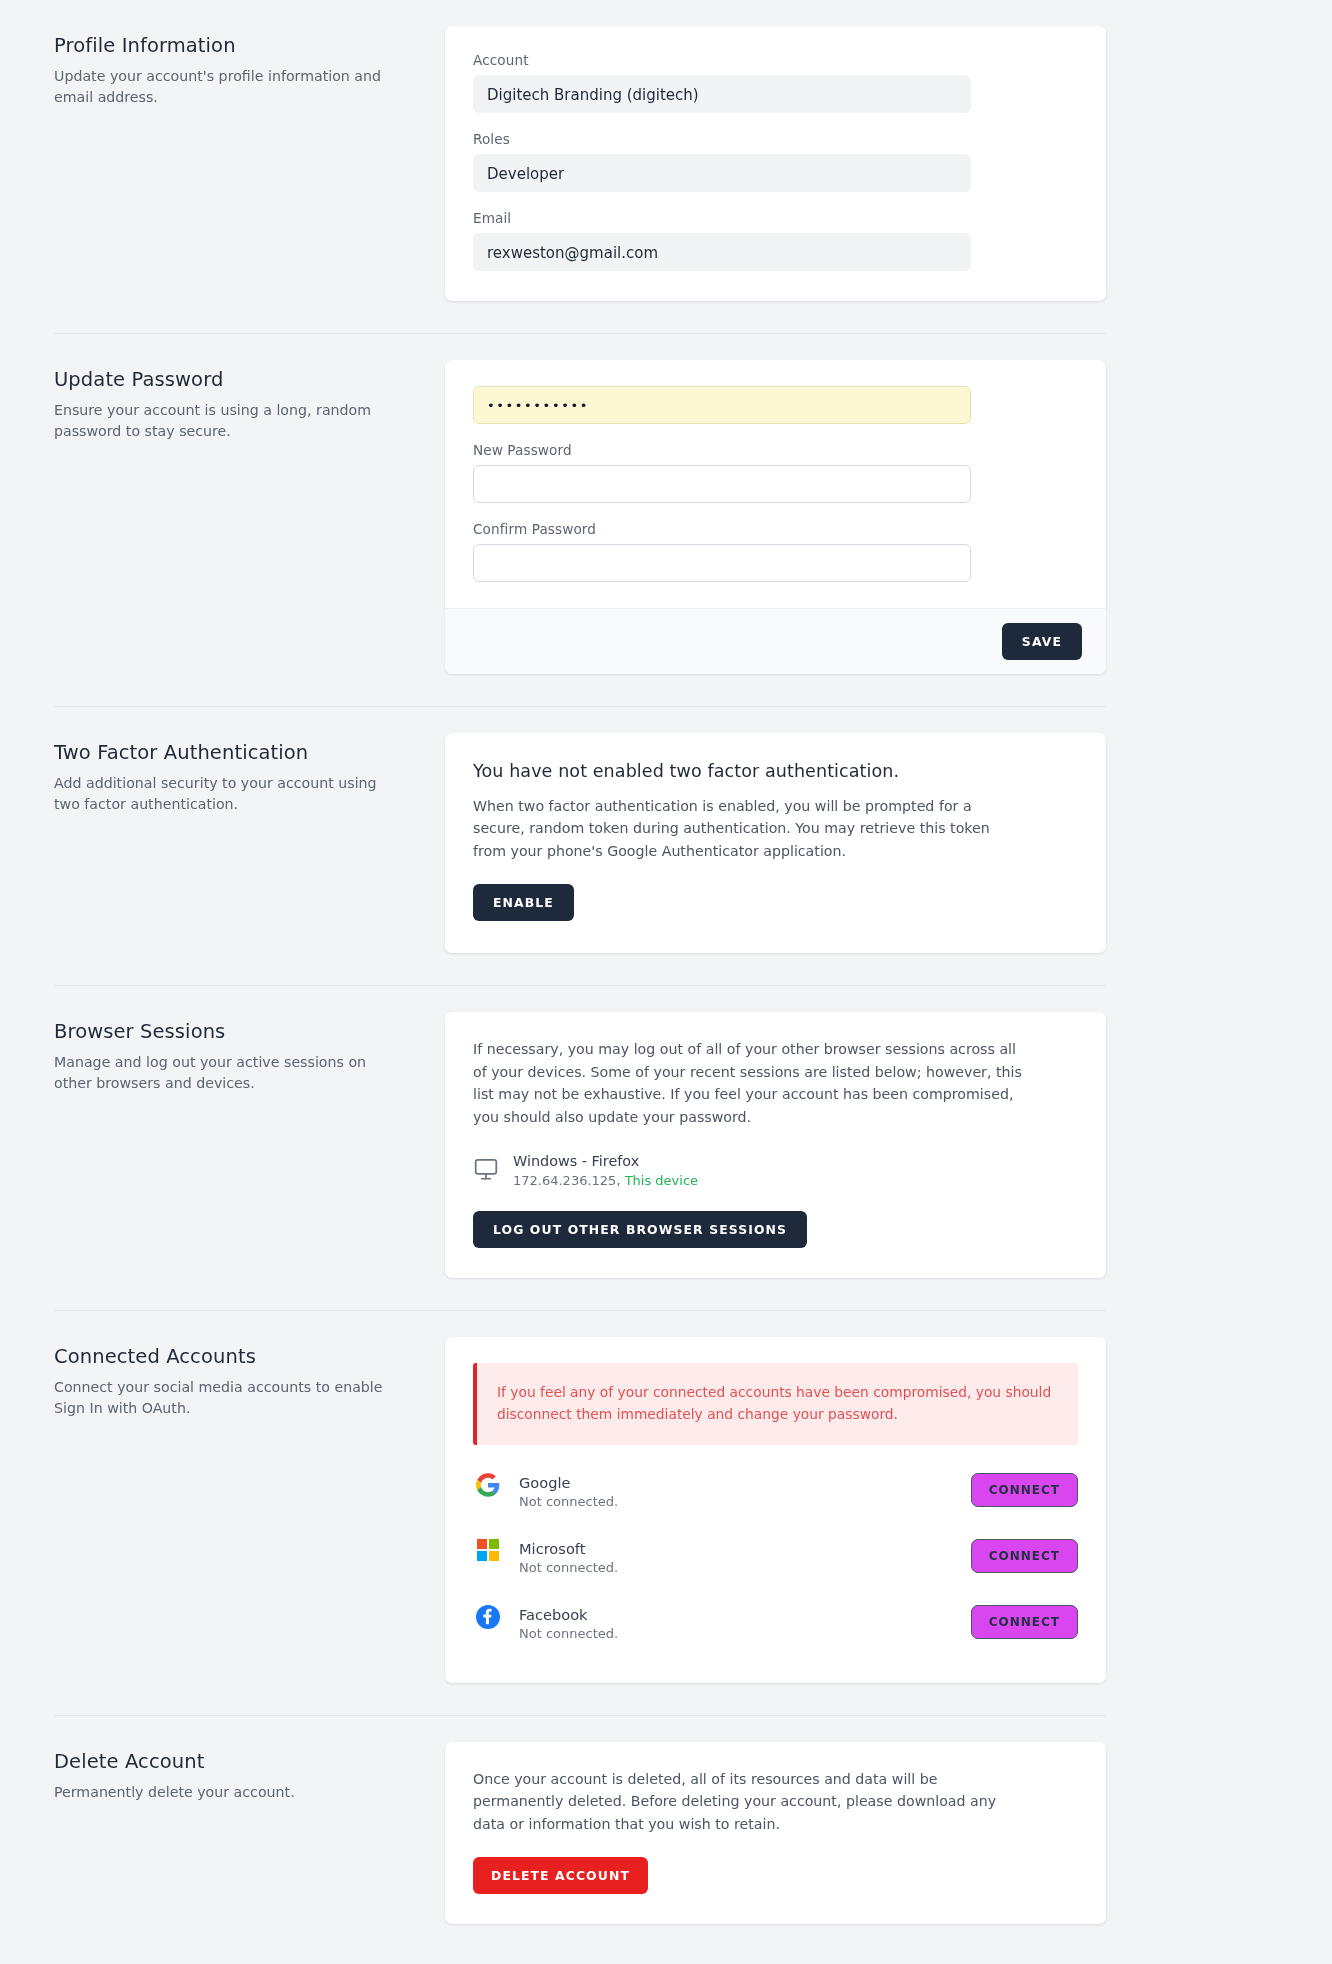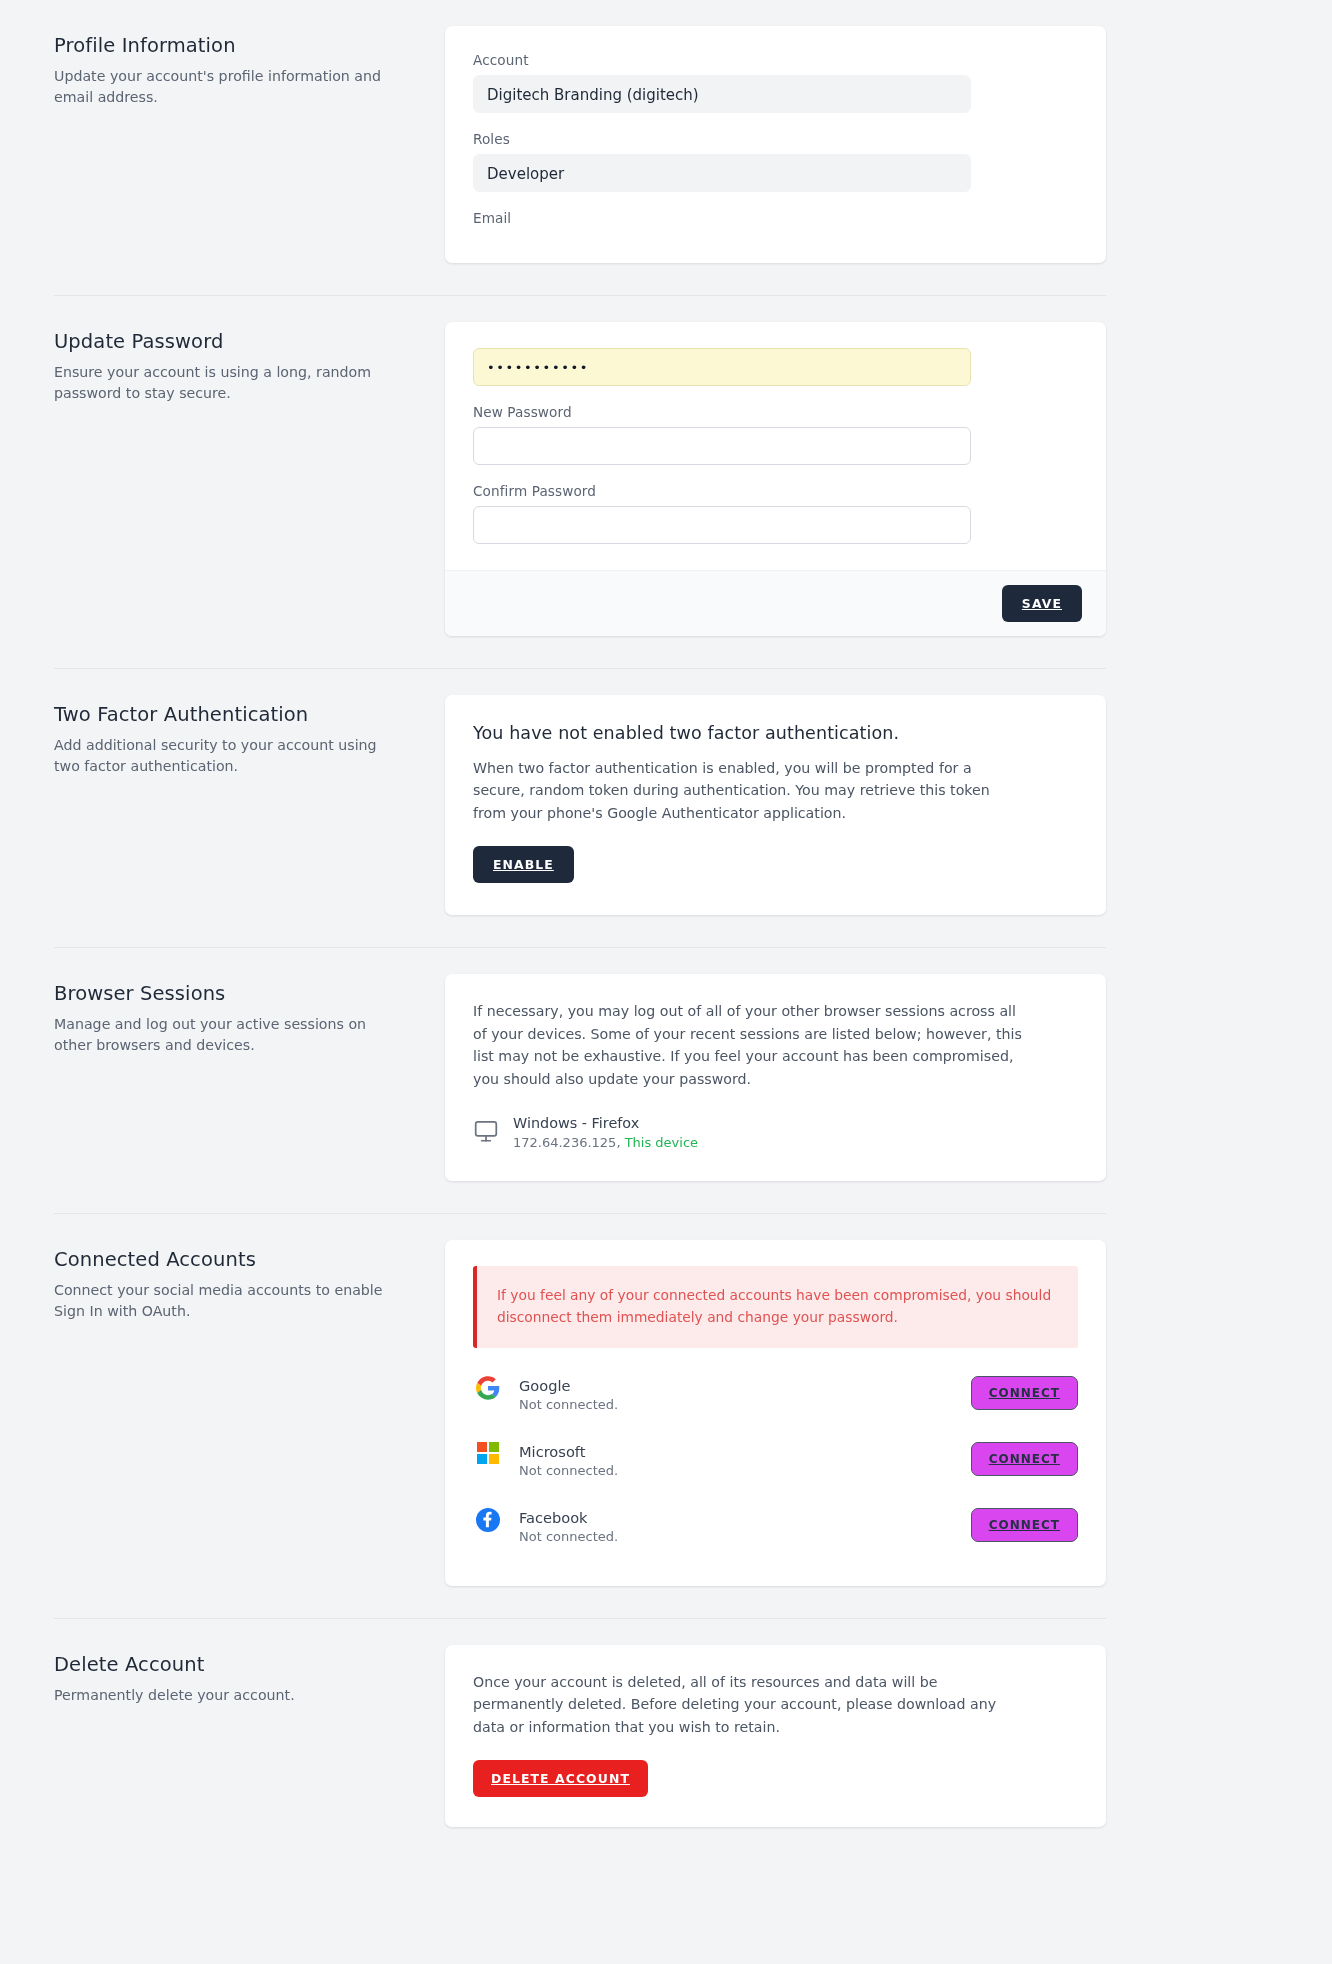--- a/index.html
+++ b/index.html
@@ -95,21 +95,20 @@
   .btn {
     display: inline-block;
     border: none;
     border-radius: 6px;
     font-family: "DejaVu Sans", sans-serif;
     font-size: 12.4px;
     font-weight: bold;
     letter-spacing: 1.1px;
     cursor: pointer;
     text-transform: uppercase;
-    text-decoration: underline;
   }
   .btn-dark { background: #1e293b; color: #ffffff; padding: 11px 20px; }
   .btn-danger { background: #e8201f; color: #ffffff; padding: 11px 18px; }
   .btn-outline {
     background: #d946ef;
     color: #253043;
     border: 1px solid #4b5563;
     border-radius: 7px;
     padding: 9px 17px;
     font-size: 12px;
@@ -183,20 +182,21 @@
           <div class="field">
             <span class="field-label">Account</span>
             <div class="input readonly">Digitech Branding (digitech)</div>
           </div>
           <div class="field">
             <span class="field-label">Roles</span>
             <div class="input readonly">Developer</div>
           </div>
           <div class="field">
             <span class="field-label">Email</span>
+            <div class="input readonly">rexweston@gmail.com</div>
           </div>
         </div>
       </div>
     </div>
   </div>
 
   <div class="divider"></div>
 
   <div class="section">
     <div class="section-head">
@@ -267,20 +267,23 @@
             </span>
             <div>
               <div class="session-name">Windows - Firefox</div>
               <div class="session-meta">
                 <span>172.64.236.125,</span>
                 <span class="this-device">This device</span>
               </div>
             </div>
           </div>
 
+          <div class="mt22">
+            <button class="btn btn-dark">Log Out Other Browser Sessions</button>
+          </div>
         </div>
       </div>
     </div>
   </div>
 
   <div class="divider"></div>
 
   <div class="section">
     <div class="section-head">
       <div class="section-title">Connected Accounts</div>

